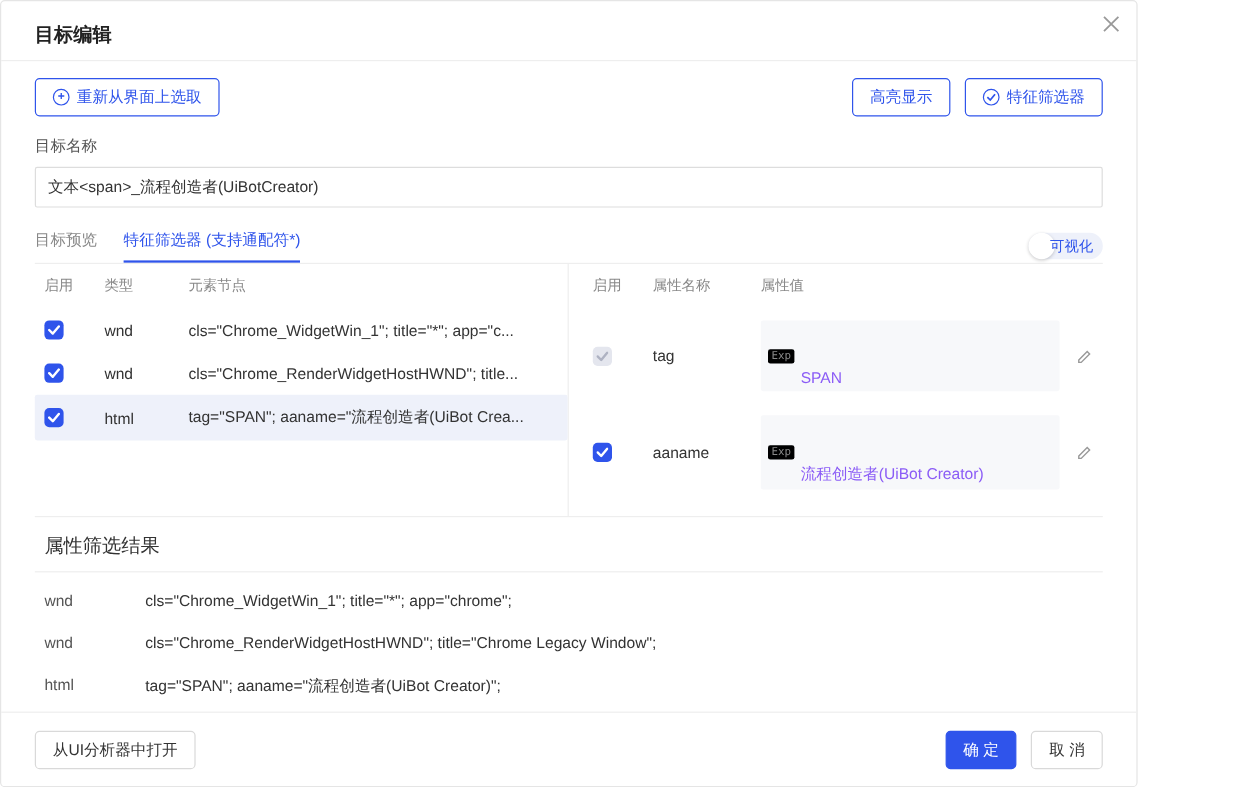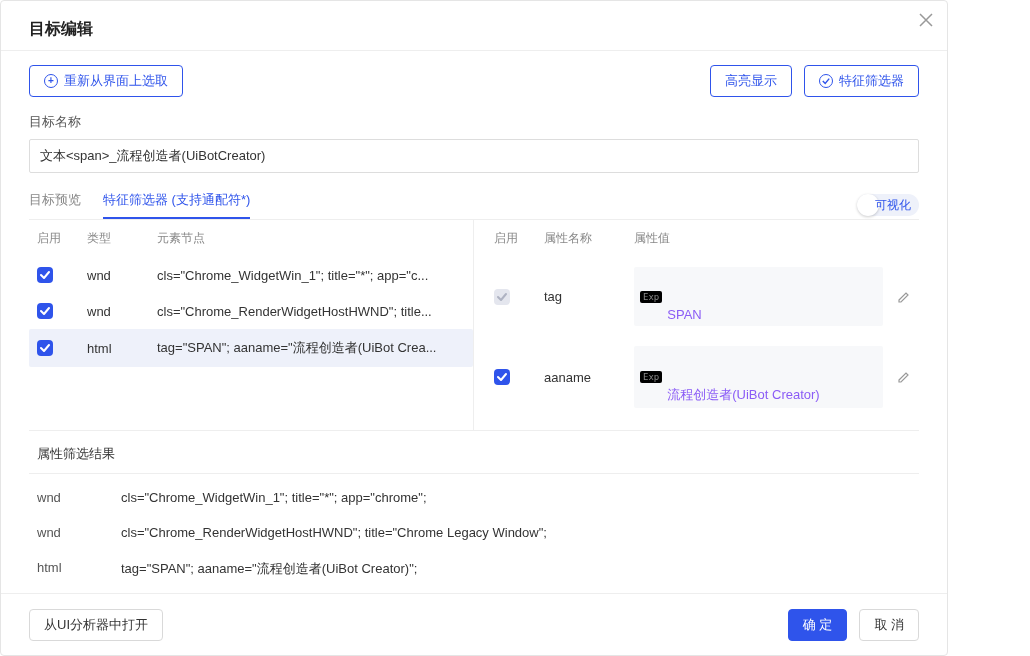--- a/index.html
+++ b/index.html
@@ -116,21 +116,21 @@
 }
 .val-box {
   flex: 1; background: #f7f8fa; border-radius: 2px; padding: 4px 6px; min-width: 0;
   display: flex; align-items: center; gap: 5px;
 }
 .val-text { flex: 1; white-space: nowrap; overflow: hidden; text-overflow: ellipsis; color: #8b5cf6; margin-top: 36px; }
 
 .edit-icon { width: 14px; height: 14px; color: #999; cursor: pointer; }
 
 .result-section { margin-top: 14px; }
-.result-title { font-size: 13px; color: #333; padding: 0 0 10px 8px; }
+.result-title { font-size: 16px; color: #333; padding: 0 0 10px 8px; }
 .result-divider { border: none; border-top: 1px solid #eee; margin: 0 0 6px 0; }
 .result-row {
   display: flex; padding: 10px 8px; font-size: 13px; color: #333;
 }
 .result-type { width: 84px; color: #555; }
 .result-sel { flex: 1; color: #333; }
 
 .footer {
   border-top: 1px solid #eee; height: 62px; padding: 0 28px;
   display: flex; align-items: center; justify-content: space-between; gap: 36px;

